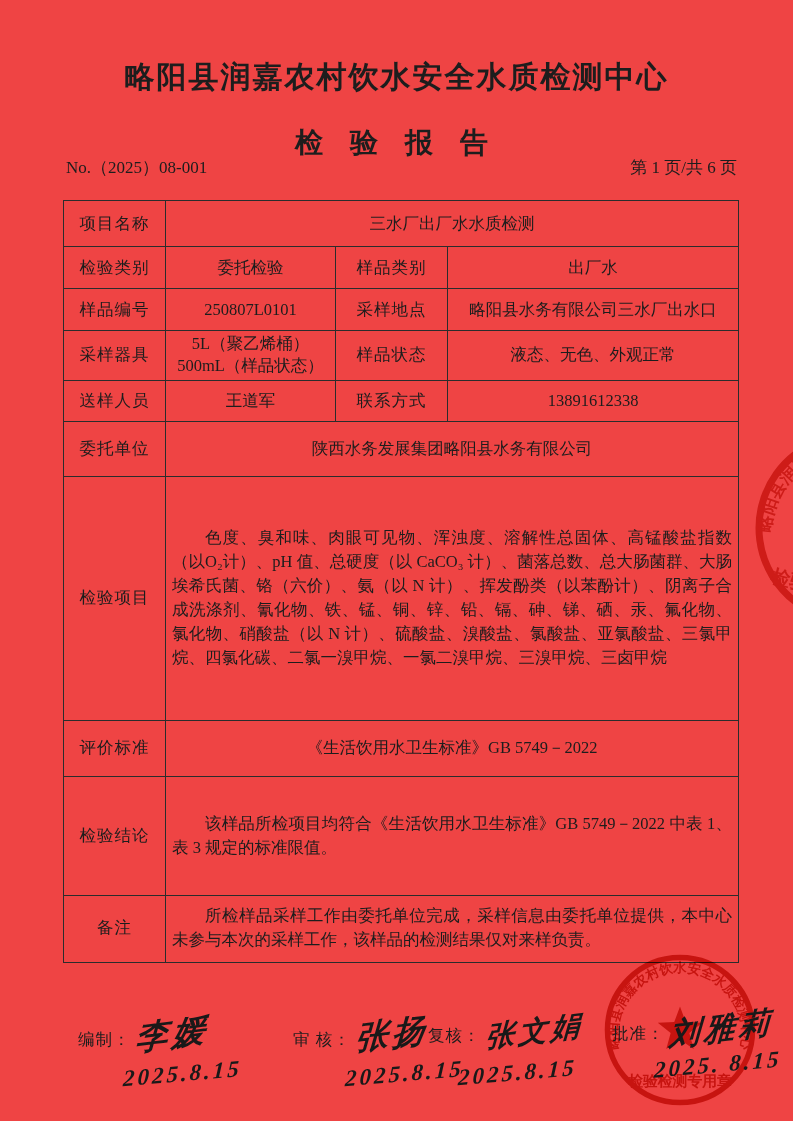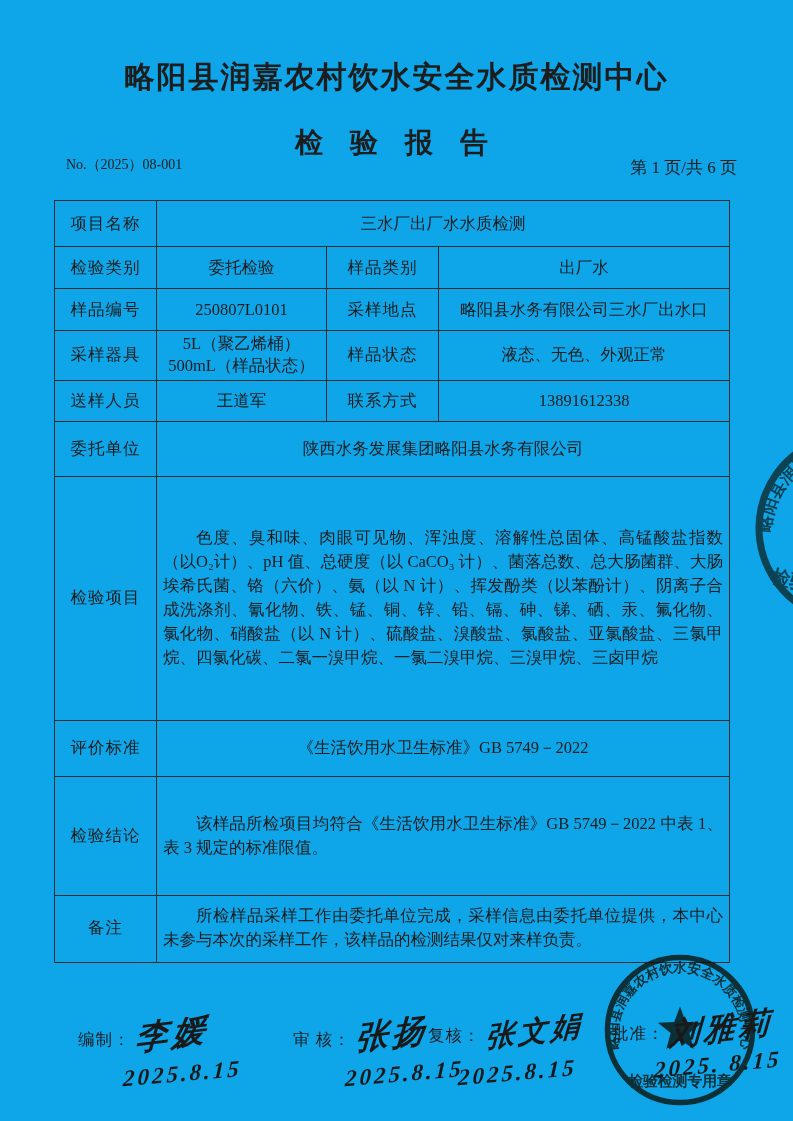--- a/index.html
+++ b/index.html
@@ -1,34 +1,34 @@
 <!DOCTYPE html>
 <html><head>
 <meta charset="utf-8">
 <style>
   * { margin:0; padding:0; box-sizing:border-box; }
   body { background:#ffffff; font-family:"Liberation Serif","DejaVu Serif",serif; }
   .page {
     position:relative; width:793px; height:1121px; margin:0 auto;
-    background:#0ea5e9; overflow:hidden; color:#1d1d1d;
+    background:#ef4444; overflow:hidden; color:#1d1d1d;
   }
   
   .title {
     position:absolute; top:57px; left:0; width:100%;
     text-align:center; font-size:30px; font-weight:bold; letter-spacing:2px;
   }
   .subtitle {
     position:absolute; top:124px; left:0; width:100%;
     text-align:center; font-size:28px; font-weight:bold; letter-spacing:10px;
   }
-  .meta-no { position:absolute; top:156px; left:66px; font-size:14px; }
+  .meta-no { position:absolute; top:156px; left:66px; font-size:17px; }
   .meta-page { position:absolute; top:156px; right:56px; font-size:17px; }
   
   table.report {
-    position:absolute; top:200px; left:54px; width:675px;
+    position:absolute; top:200px; left:63px; width:675px;
     border-collapse:collapse; table-layout:fixed; z-index:1;
   }
   table.report td {
     border:1.6px solid #2c2c2c; font-size:16.5px; vertical-align:middle;
     padding:2px 6px; line-height:1.45;
   }
   td.lbl { text-align:center; letter-spacing:1px; }
   td.val { text-align:center; }
   .col1 { width:102px; } .col2 { width:170px; } .col3 { width:112px; } .col4 { width:291px; }
   .two-line div { line-height:1.35; }

